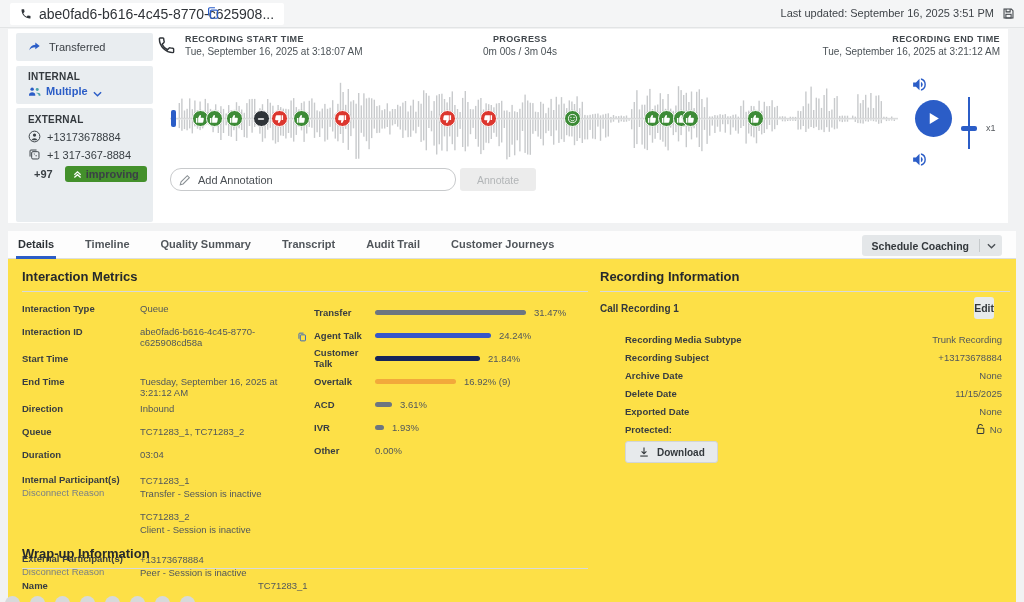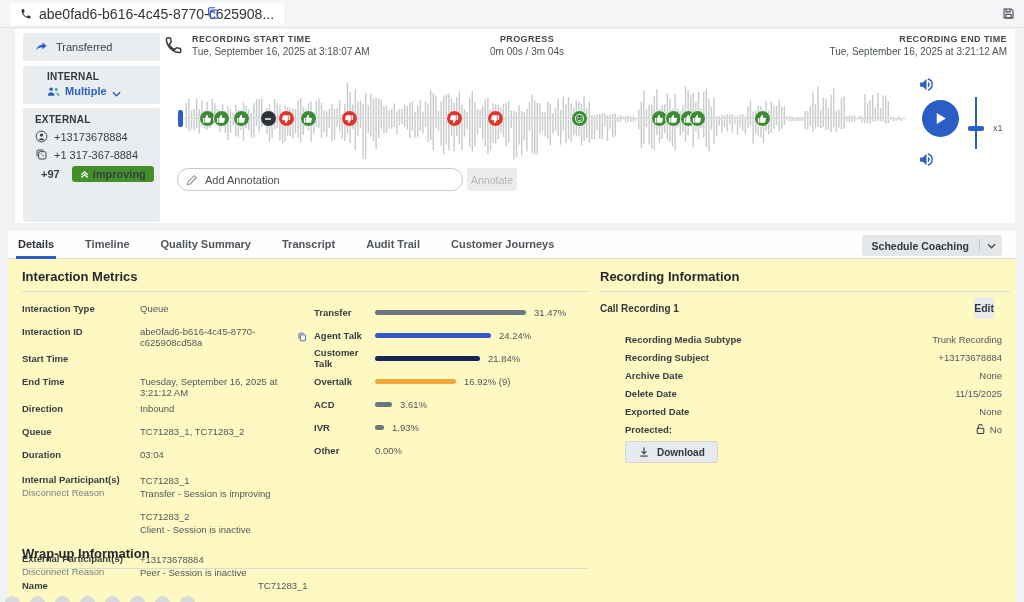--- a/index.html
+++ b/index.html
@@ -11,25 +11,25 @@
   .topbar { position:absolute; left:0; top:0; width:1024px; height:28px; background:#f4f5f6;
     border-bottom:1px solid #e2e4e5; }
   .idbox { position:absolute; left:10px; top:3px; height:22px; background:#fff; border-radius:2px;
     display:flex; align-items:center; gap:7px; padding:0 10px; }
   .idbox .idtxt { font-size:14px; color:#2f3338; }
   .top-copy { position:absolute; left:206px; top:6px; cursor:pointer; }
   .lastupd { position:absolute; right:30px; top:7px; font-size:11px; color:#3f4449; }
   .saveico { position:absolute; right:9px; top:6px; }
 
   
-  .player { position:absolute; left:15px; top:29px; width:1000px; height:194px; background:#fff; }
+  .player { position:absolute; left:8px; top:29px; width:1000px; height:194px; background:#fff; }
   .sbox { position:absolute; left:8px; background:#e9edf0; border-radius:2px; }
   .sbox.transferred { top:4px; width:137px; height:28px; display:flex; align-items:center; gap:8px; padding:0 12px; cursor:pointer; }
   .sbox.transferred span { font-size:11px; color:#3a3f44; }
-  .sbox.internal { top:37px; width:137px; height:38px; padding:5px 24px; }
+  .sbox.internal { top:37px; width:137px; height:38px; padding:5px 12px; }
   .sbox.external { top:79px; width:137px; height:114px; padding:6px 12px; }
   .grp-label { font-size:10px; font-weight:bold; color:#33383d; letter-spacing:.2px; }
   .multi-row { display:flex; align-items:flex-end; gap:5px; margin-top:3px; cursor:pointer; }
   .multi-row span { font-size:11px; font-weight:bold; color:#2b5dc7; }
   .ext-row { display:flex; align-items:center; gap:6px; margin-top:5px; }
   .ext-row span { font-size:11px; color:#3a4045; }
   .score { font-size:11px; font-weight:bold; color:#2f3437; }
   .badge-improving { display:inline-flex; align-items:center; gap:4px; background:#43902b; color:#fff;
     font-size:10px; font-weight:bold; border-radius:3px; padding:2px 8px; margin-left:6px; cursor:pointer; }
 
@@ -60,26 +60,26 @@
   .speed { position:absolute; left:952px; top:68px; width:40px; height:52px; }
   .speed .rail { position:absolute; left:8px; top:0; width:2px; height:52px; background:#2b5dc7; }
   .speed .knob { position:absolute; left:1px; top:29px; width:16px; height:5px; background:#2b5dc7; border-radius:2px; cursor:pointer; }
   .speed .spd-lbl { position:absolute; left:26px; top:26px; font-size:9px; color:#55595e; }
 
   
   .anno-input { position:absolute; left:162px; top:139px; width:286px; height:23px; background:#fff;
     border:1px solid #c8cacc; border-radius:11px; display:flex; align-items:center; gap:7px; padding:0 8px;justify-content:center; }
   .anno-input input { border:none; outline:none; flex:1; font-size:11px; color:#3a4045; font-family:inherit; background:transparent; }
   .anno-input input::placeholder { color:#4a4f54; opacity:1; }
-  .anno-btn { position:absolute; left:452px; top:139px; height:23px; padding:0 4px; background:#ececec;
+  .anno-btn { position:absolute; left:452px; top:139px; height:23px; padding:0 17px; background:#ececec;
     border:none; border-radius:3px; font-size:10.5px; color:#b2b5b7; font-family:inherit; }
 
   
   .gap { position:absolute; left:0; top:223px; width:1024px; height:8px; background:#f1f2f3; }
-  .card { position:absolute; left:8px; top:231px; width:1008px; height:371px; background:#fef9c3; }
+  .card { position:absolute; left:8px; top:231px; width:1008px; height:371px; background:#fde047; }
 
   
   .tabsbar { position:absolute; left:0; top:0; width:1008px; height:28px; border-bottom:1px solid #dcdfe0; background:#fdfdfd; }
   .tabs { position:absolute; left:8px; top:0; display:flex; gap:27px; height:28px; }
   .tab { font-size:11px; font-weight:bold; color:#51565b; display:flex; align-items:center; padding:0 2px;
     border-bottom:3px solid transparent; cursor:pointer; height:28px; }
   .tab.active { color:#2c3136; border-bottom-color:#2b5dc7; }
   .sched { position:absolute; right:14px; top:4px; height:21px; display:flex; align-items:center;
     background:#e4e7e9; border-radius:3px; overflow:hidden; cursor:pointer; }
   .sched .sc-main { font-size:10.5px; font-weight:bold; color:#33383c; padding:0 10px; }
@@ -136,20 +136,21 @@
           <path fill="#2f3338" d="M6.62 10.79a15.05 15.05 0 0 0 6.59 6.59l2.2-2.2a1 1 0 0 1 1.02-.24c1.12.37 2.33.57 3.57.57a1 1 0 0 1 1 1V20a1 1 0 0 1-1 1C10.85 21 3 13.15 3 3.5a1 1 0 0 1 1-1H7.5a1 1 0 0 1 1 1c0 1.24.2 2.45.57 3.57a1 1 0 0 1-.24 1.02l-2.21 2.2z"></path>
         </svg>
       <span class="idtxt">abe0fad6-b616-4c45-8770-c625908...</span>
     </div>
     <span class="top-copy">
       <svg width="14" height="14" viewBox="0 0 16 16" fill="none" stroke="#2b5dc7" stroke-width="1.4">
           <rect x="5.2" y="4.6" width="8" height="9.4" rx="1.2"></rect>
           <path d="M3 10.8V3.2C3 2.5 3.5 2 4.2 2h6"></path>
         </svg>
     </span>
+    <span class="lastupd">Last updated: September 16, 2025 3:51 PM</span>
     <span class="saveico">
       <svg width="13" height="13" viewBox="0 0 16 16" fill="none" stroke="#3f4449" stroke-width="1.3">
           <path d="M2.5 2.5h9l2 2v9h-11z"></path>
           <path d="M5 2.5v3.5h5V2.5"></path>
           <rect x="4.8" y="9" width="6.4" height="4.5"></rect>
         </svg>
     </span>
   </header>
 
   <section class="player">
@@ -954,21 +955,21 @@
           <div class="mv">03:04</div>
         </div>
         <div class="mrow" style="margin-top: 7px;">
           <div class="ml plabel">
             <div>Internal Participant(s)</div>
             <div>Disconnect Reason</div>
           </div>
           <div class="mv" style="display: block;">
             <div class="pentry">
               <div>TC71283_1</div>
-              <div>Transfer - Session is improving</div>
+              <div>Transfer - Session is inactive</div>
             </div>
             <div class="pentry">
               <div>TC71283_2</div>
               <div>Client - Session is inactive</div>
             </div>
           </div>
         </div>
         <div class="mrow" style="margin-top: 7px;">
           <div class="ml plabel">
             <div>External Participant(s)</div>

